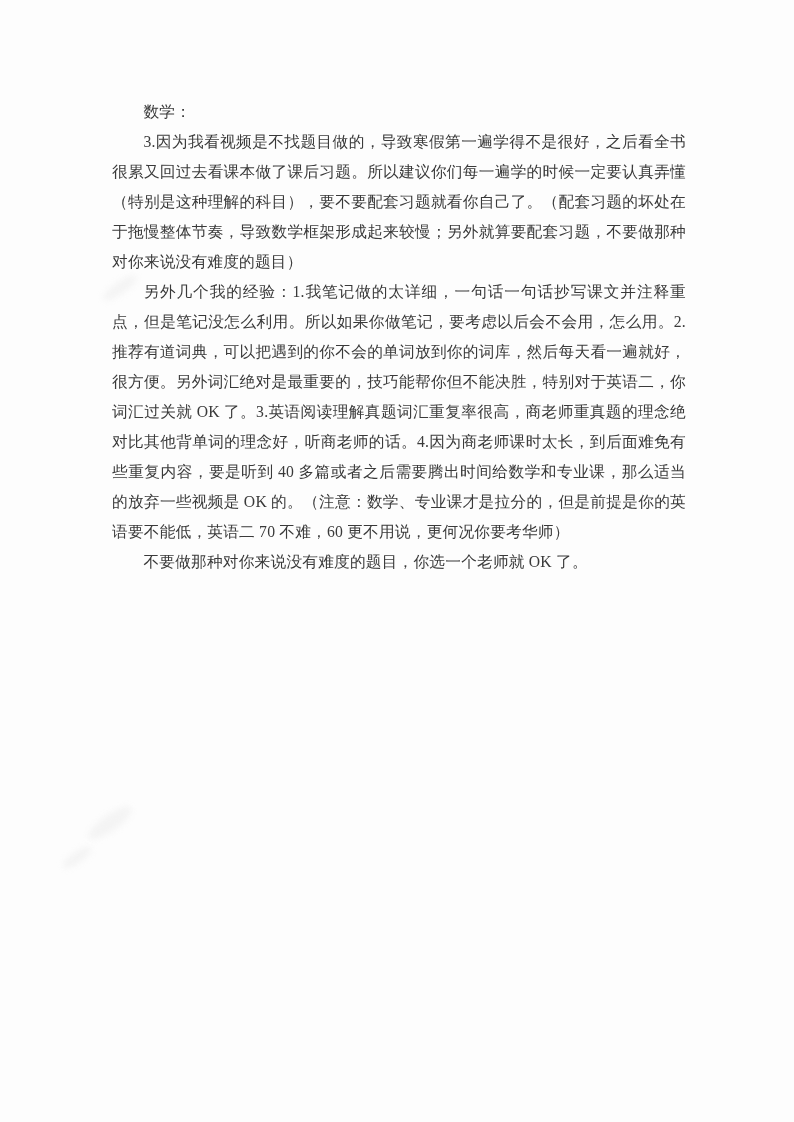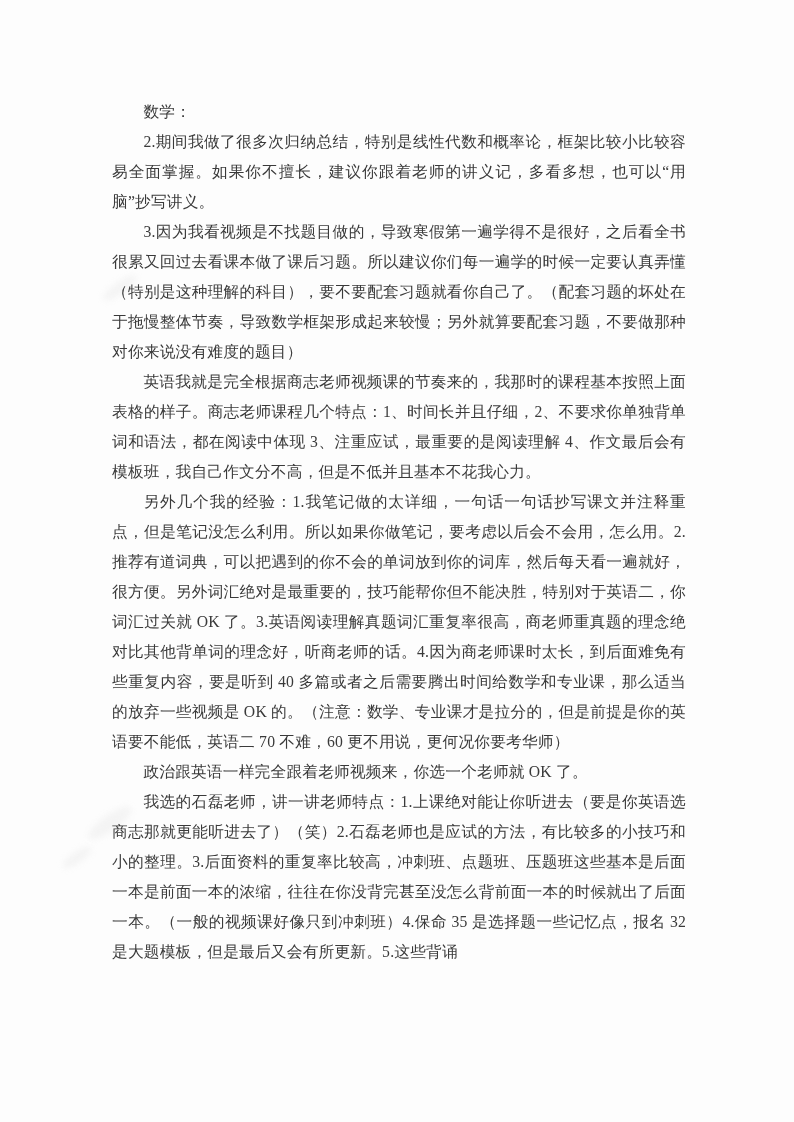--- a/index.html
+++ b/index.html
@@ -50,21 +50,18 @@
 <body>
 
 <div class="page">
 
   <div class="smudge smudge-1"></div>
   <div class="smudge smudge-2"></div>
   <div class="smudge smudge-3"></div>
 
   <div class="doc-body">
     <p class="para">数学：</p>
-    <p class="para">2.期间我做了很多次归纳总结，特别是线性代数和概率论，框架比较小比较容易全面掌握。如果你不擅长，建议你跟着老师的讲义记，多看多想，也可以“用脑”抄写讲义。</p>
     <p class="para">3.因为我看视频是不找题目做的，导致寒假第一遍学得不是很好，之后看全书很累又回过去看课本做了课后习题。所以建议你们每一遍学的时候一定要认真弄懂（特别是这种理解的科目），要不要配套习题就看你自己了。（配套习题的坏处在于拖慢整体节奏，导致数学框架形成起来较慢；另外就算要配套习题，不要做那种对你来说没有难度的题目）</p>
-    <p class="para">英语我就是完全根据商志老师视频课的节奏来的，我那时的课程基本按照上面表格的样子。商志老师课程几个特点：1、时间长并且仔细，2、不要求你单独背单词和语法，都在阅读中体现 3、注重应试，最重要的是阅读理解 4、作文最后会有模板班，我自己作文分不高，但是不低并且基本不花我心力。</p>
     <p class="para">另外几个我的经验：1.我笔记做的太详细，一句话一句话抄写课文并注释重点，但是笔记没怎么利用。所以如果你做笔记，要考虑以后会不会用，怎么用。2.推荐有道词典，可以把遇到的你不会的单词放到你的词库，然后每天看一遍就好，很方便。另外词汇绝对是最重要的，技巧能帮你但不能决胜，特别对于英语二，你词汇过关就 OK 了。3.英语阅读理解真题词汇重复率很高，商老师重真题的理念绝对比其他背单词的理念好，听商老师的话。4.因为商老师课时太长，到后面难免有些重复内容，要是听到 40 多篇或者之后需要腾出时间给数学和专业课，那么适当的放弃一些视频是 OK 的。（注意：数学、专业课才是拉分的，但是前提是你的英语要不能低，英语二 70 不难，60 更不用说，更何况你要考华师）</p>
-    <p class="para">政治跟英语一样完全跟着老师视频来，你选一个老师就 OK 了。</p>
-    <p class="para">我选的石磊老师，讲一讲老师特点：1.上课绝对能让你听进去（要是你英语选商志那就更能听进去了）（笑）2.石磊老师也是应试的方法，有比较多的小技巧和小的整理。3.后面资料的重复率比较高，冲刺班、点题班、压题班这些基本是后面一本是前面一本的浓缩，往往在你没背完甚至没怎么背前面一本的时候就出了后面一本。（一般的视频课好像只到冲刺班）4.保命 35 是选择题一些记忆点，报名 32 是大题模板，但是最后又会有所更新。5.这些背诵</p>
+    <p class="para">不要做那种对你来说没有难度的题目，你选一个老师就 OK 了。</p>
   </div>
 
 </div>
 
 </body></html>

